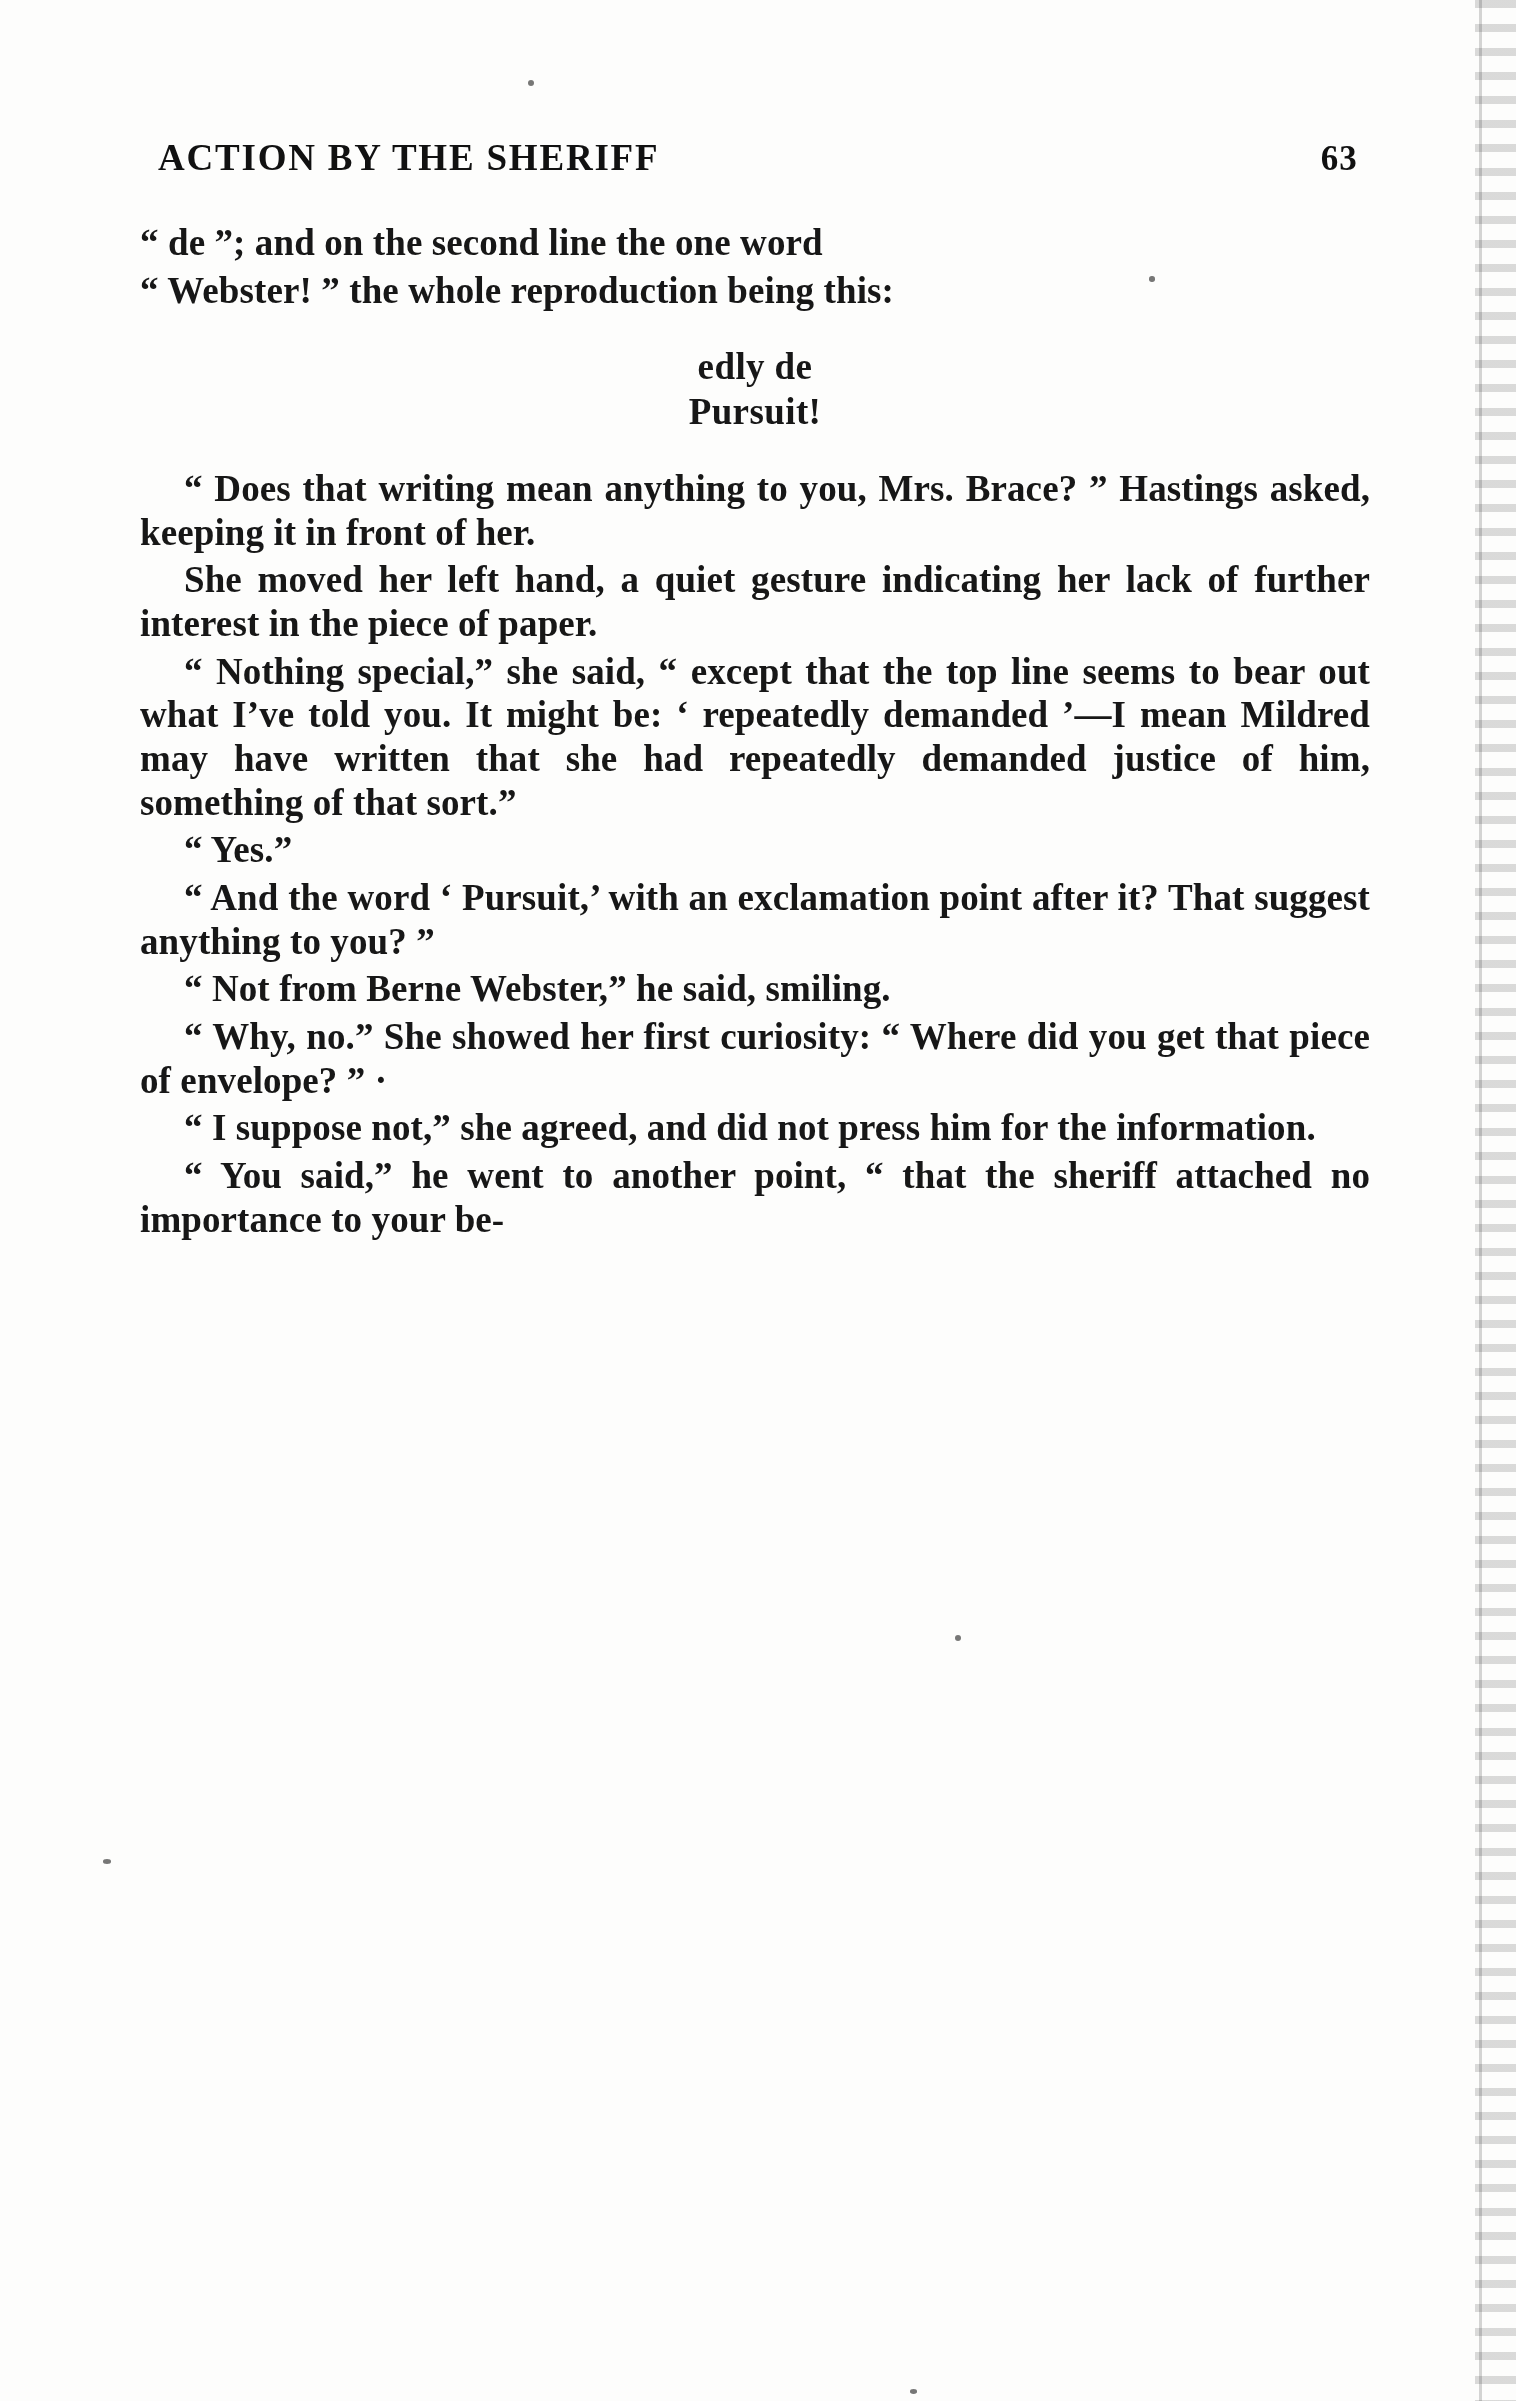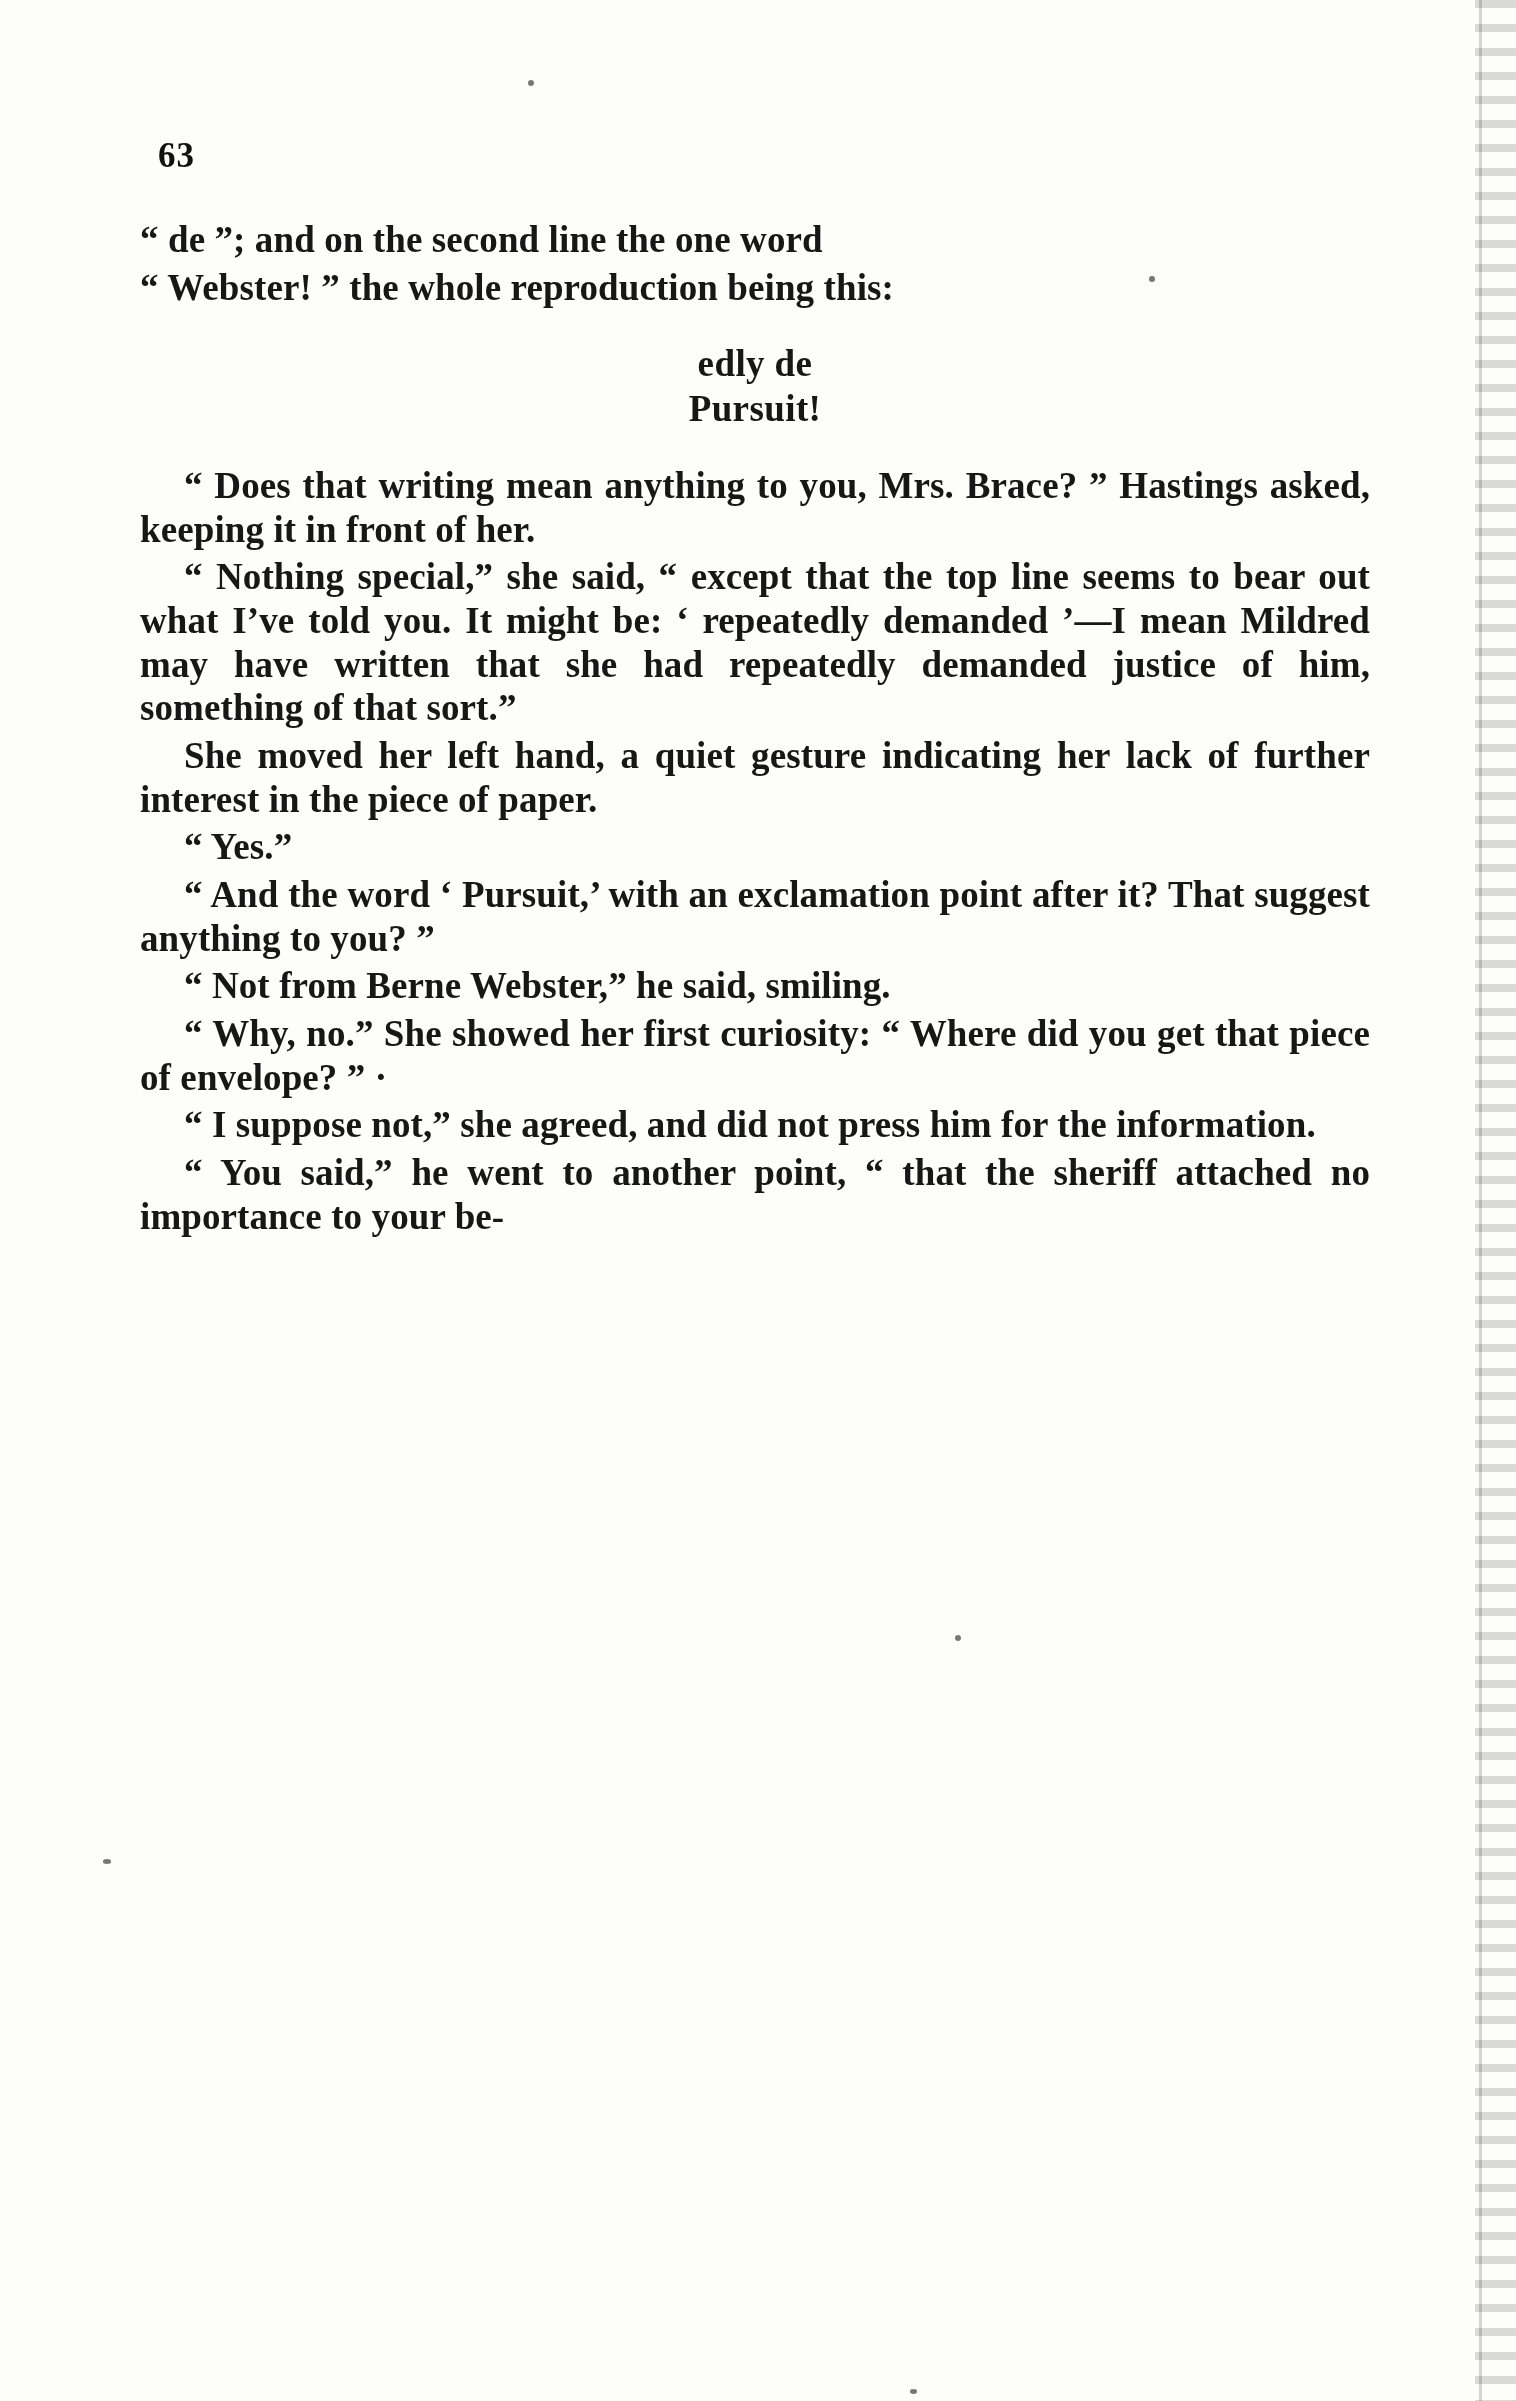--- a/index.html
+++ b/index.html
@@ -122,34 +122,35 @@
 
   <span class="speck" style="left:528px;top:80px;width:6.4px;height:6.4px;"></span>
   <span class="speck" style="left:1149px;top:276px;width:5.5px;height:5.5px;"></span>
   <span class="speck" style="left:955px;top:1635px;width:6.4px;height:6.4px;"></span>
   <span class="speck" style="left:103px;top:1859px;width:8.2px;height:4.5px;"></span>
   <span class="speck" style="left:910px;top:2389px;width:7.3px;height:4.5px;"></span>
 
   <div id="content">
 
     <div class="runhead">
+      <span class="title">ACTION BY THE SHERIFF</span>
       <span class="folio">63</span>
     </div>
 
     <p class="body flush">“ de ”; and on the second line the one word</p>
     <p class="body flush">“ Webster! ” the whole reproduction being this:</p>
 
     <div class="repro">
       <div class="line">edly de</div>
       <div class="line">Pursuit!</div>
     </div>
 
     <p class="body indent">“ Does that writing mean anything to you, Mrs. Brace? ” Hastings asked, keeping it in front of her.</p>
+    <p class="body indent">She moved her left hand, a quiet gesture indicating her lack of further interest in the piece of paper.</p>
     <p class="body indent">“ Nothing special,” she said, “ except that the top line seems to bear out what I’ve told you. It might be: ‘ repeatedly demanded ’—I mean Mildred may have written that she had repeatedly demanded justice of him, something of that sort.”</p>
-    <p class="body indent">She moved her left hand, a quiet gesture indicating her lack of further interest in the piece of paper.</p>
     <p class="body indent">“ Yes.”</p>
     <p class="body indent">“ And the word ‘ Pursuit,’ with an exclamation point after it?  That suggest anything to you? ”</p>
     <p class="body indent">“ Not from Berne Webster,” he said, smiling.</p>
     <p class="body indent">“ Why, no.”   She showed her first curiosity: “ Where did you get that piece of envelope? ” ·</p>
     <p class="body indent">“ I suppose not,” she agreed, and did not press him for the information.</p>
     <p class="body indent">“ You said,” he went to another point, “ that the sheriff attached no importance to your be-</p>
 
   </div>
 </div>
 

